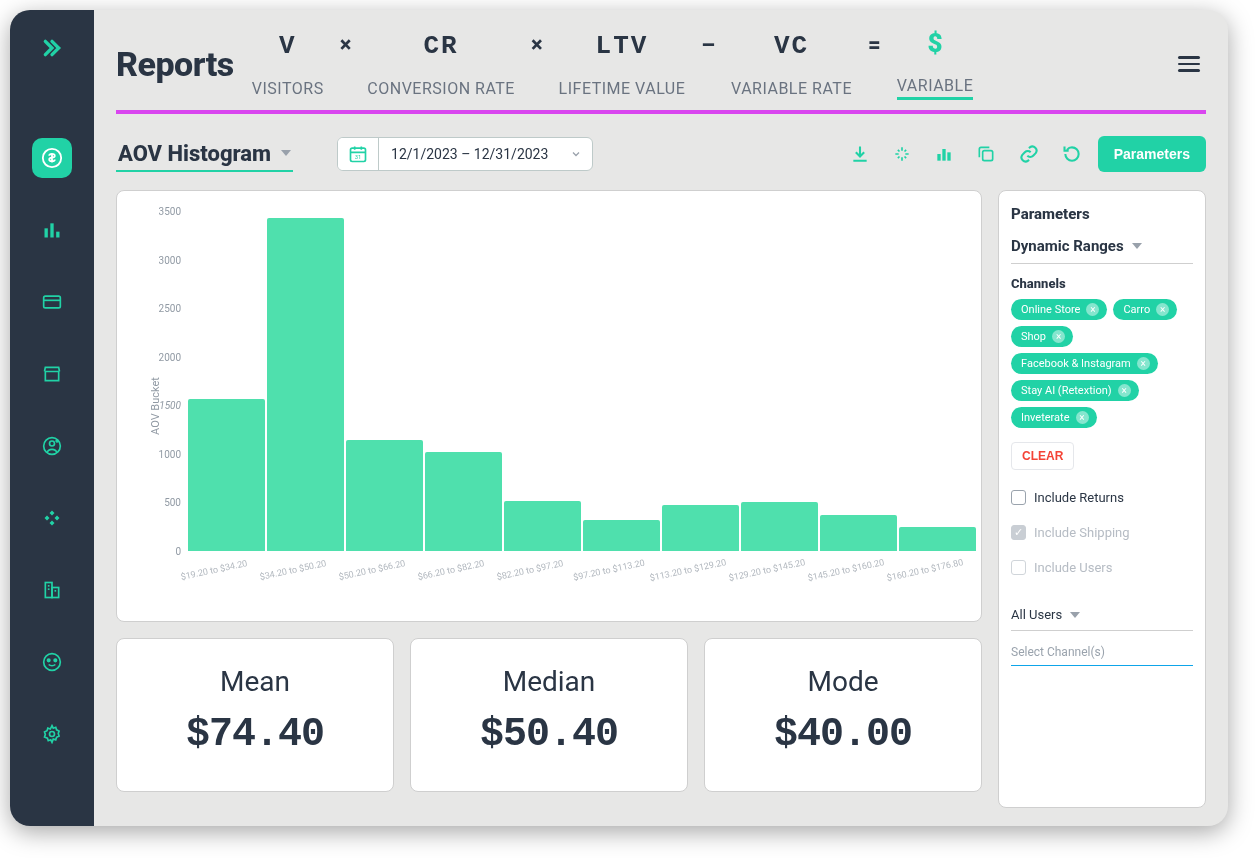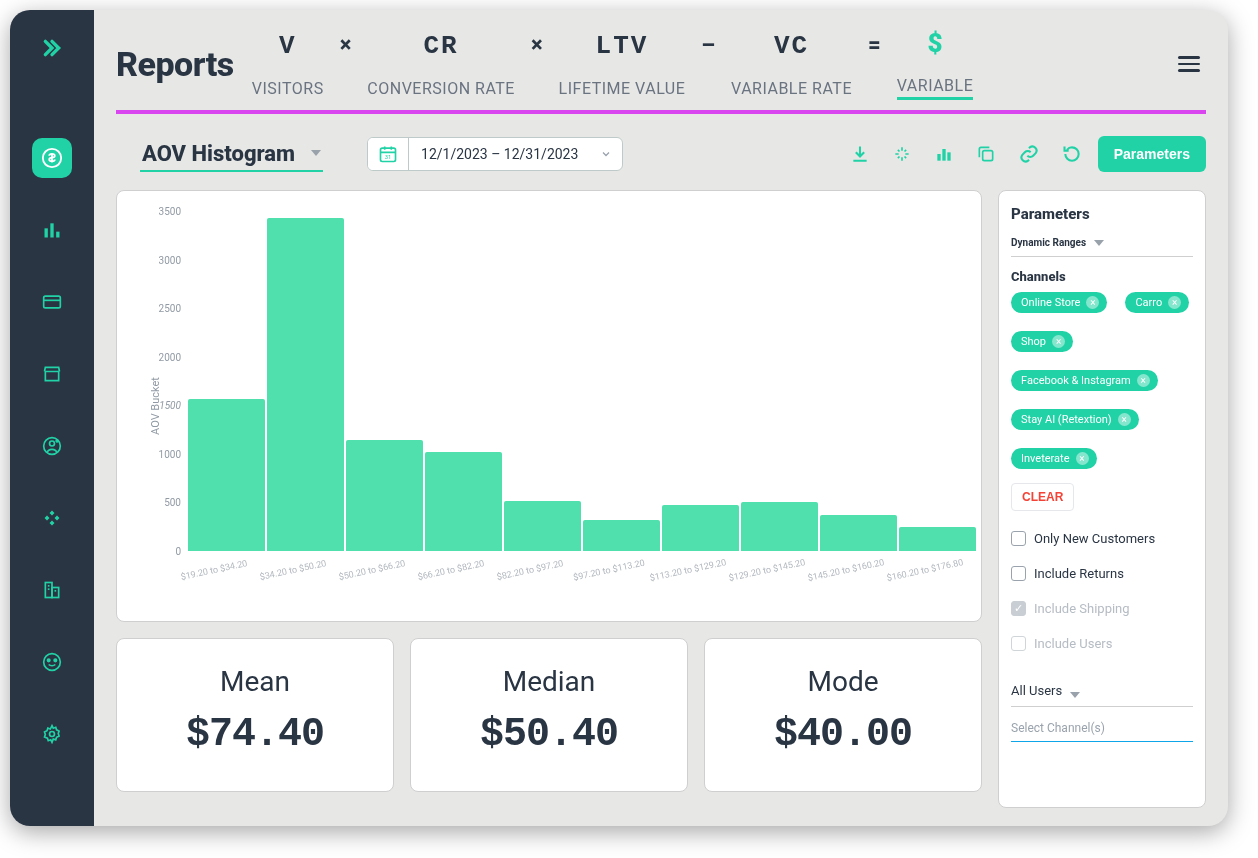--- a/index.html
+++ b/index.html
@@ -96,26 +96,25 @@
   }
   .hamburger span { width: 22px; height: 2.5px; background: #2a3544; border-radius: 2px; }
   
   .toolbar {
     display: flex;
     align-items: center;
     margin-top: 22px;
     gap: 16px;
   }
   .report-selector {
-    display: flex; align-items: center; gap: 16px;
+    display: flex; align-items: center; gap: 10px;
     font-size: 22px; font-weight: 800; color: #2a3544;
     border-bottom: 2px solid #21d2a6;
     padding: 4px 2px;
     cursor: pointer;
-    margin-left: 24px;
   }
   .caret-down {
     width: 0; height: 0;
     border-left: 5px solid transparent;
     border-right: 5px solid transparent;
     border-top: 6px solid #99a1ab;
   }
   .date-picker {
     display: flex; align-items: center;
     border: 1.5px solid #becac9;
@@ -232,27 +231,27 @@
     border-radius: 8px;
     padding: 14px 12px;
     display: flex; flex-direction: column;
   }
   .params-panel h3 {
     font-size: 15px; font-weight: 800; color: #2a3544;
     margin-bottom: 14px;
   }
   .dyn-ranges {
     display: flex; align-items: center; gap: 8px;
-    font-size: 10px; font-weight: 700; color: #2a3544;
+    font-size: 15px; font-weight: 700; color: #2a3544;
     border-bottom: 1px solid #cfcfcf;
     padding-bottom: 8px; margin-bottom: 12px;
     cursor: pointer;
   }
   .section-label { font-size: 13px; font-weight: 800; color: #2a3544; margin-bottom: 8px; }
-  .chips { display: flex; flex-wrap: wrap; gap: 18px; margin-bottom: 8px; }
+  .chips { display: flex; flex-wrap: wrap; gap: 6px; margin-bottom: 8px; }
   .chip {
     background: #21d2a6;
     color: #fff;
     border-radius: 999px;
     padding: 4px 8px 4px 10px;
     font-size: 11px;
     display: flex; align-items: center; gap: 6px;
     cursor: pointer;
   }
   .chip-x {
@@ -288,21 +287,21 @@
     flex-shrink: 0;
   }
   .cb.checked.disabled { background: #c9ced4; border-color: #c9ced4; }
   .cb.disabled { border-color: #d0d5da; }
   .cb.checked::after {
     content: "✓";
     font-size: 11px;
     color: #fff;
   }
   .all-users {
-    display: flex; align-items: flex-end; gap: 8px;
+    display: flex; align-items: center; gap: 8px;
     font-size: 13px; color: #2a3544;
     border-bottom: 1px solid #cfcfcf;
     padding: 10px 0 8px;
     margin-top: 12px;
     cursor: pointer;
   }
   .select-channels {
     font-size: 12px; color: #9aa3ad;
     border-bottom: 1px solid #0ea5e9;
     padding: 14px 0 6px;
@@ -566,24 +565,20 @@
             </div>
             <div class="chip">
               <span>Inveterate</span>
               <span class="chip-x">×</span>
             </div>
           </div>
         <button class="clear-btn">CLEAR</button>
         <div id="checks">
             <div class="cb-row">
               <div class="cb"></div>
-              <span>Only New Customers</span>
-            </div>
-            <div class="cb-row">
-              <div class="cb"></div>
               <span>Include Returns</span>
             </div>
             <div class="cb-row disabled">
               <div class="cb checked disabled"></div>
               <span>Include Shipping</span>
             </div>
             <div class="cb-row disabled">
               <div class="cb disabled"></div>
               <span>Include Users</span>
             </div>

